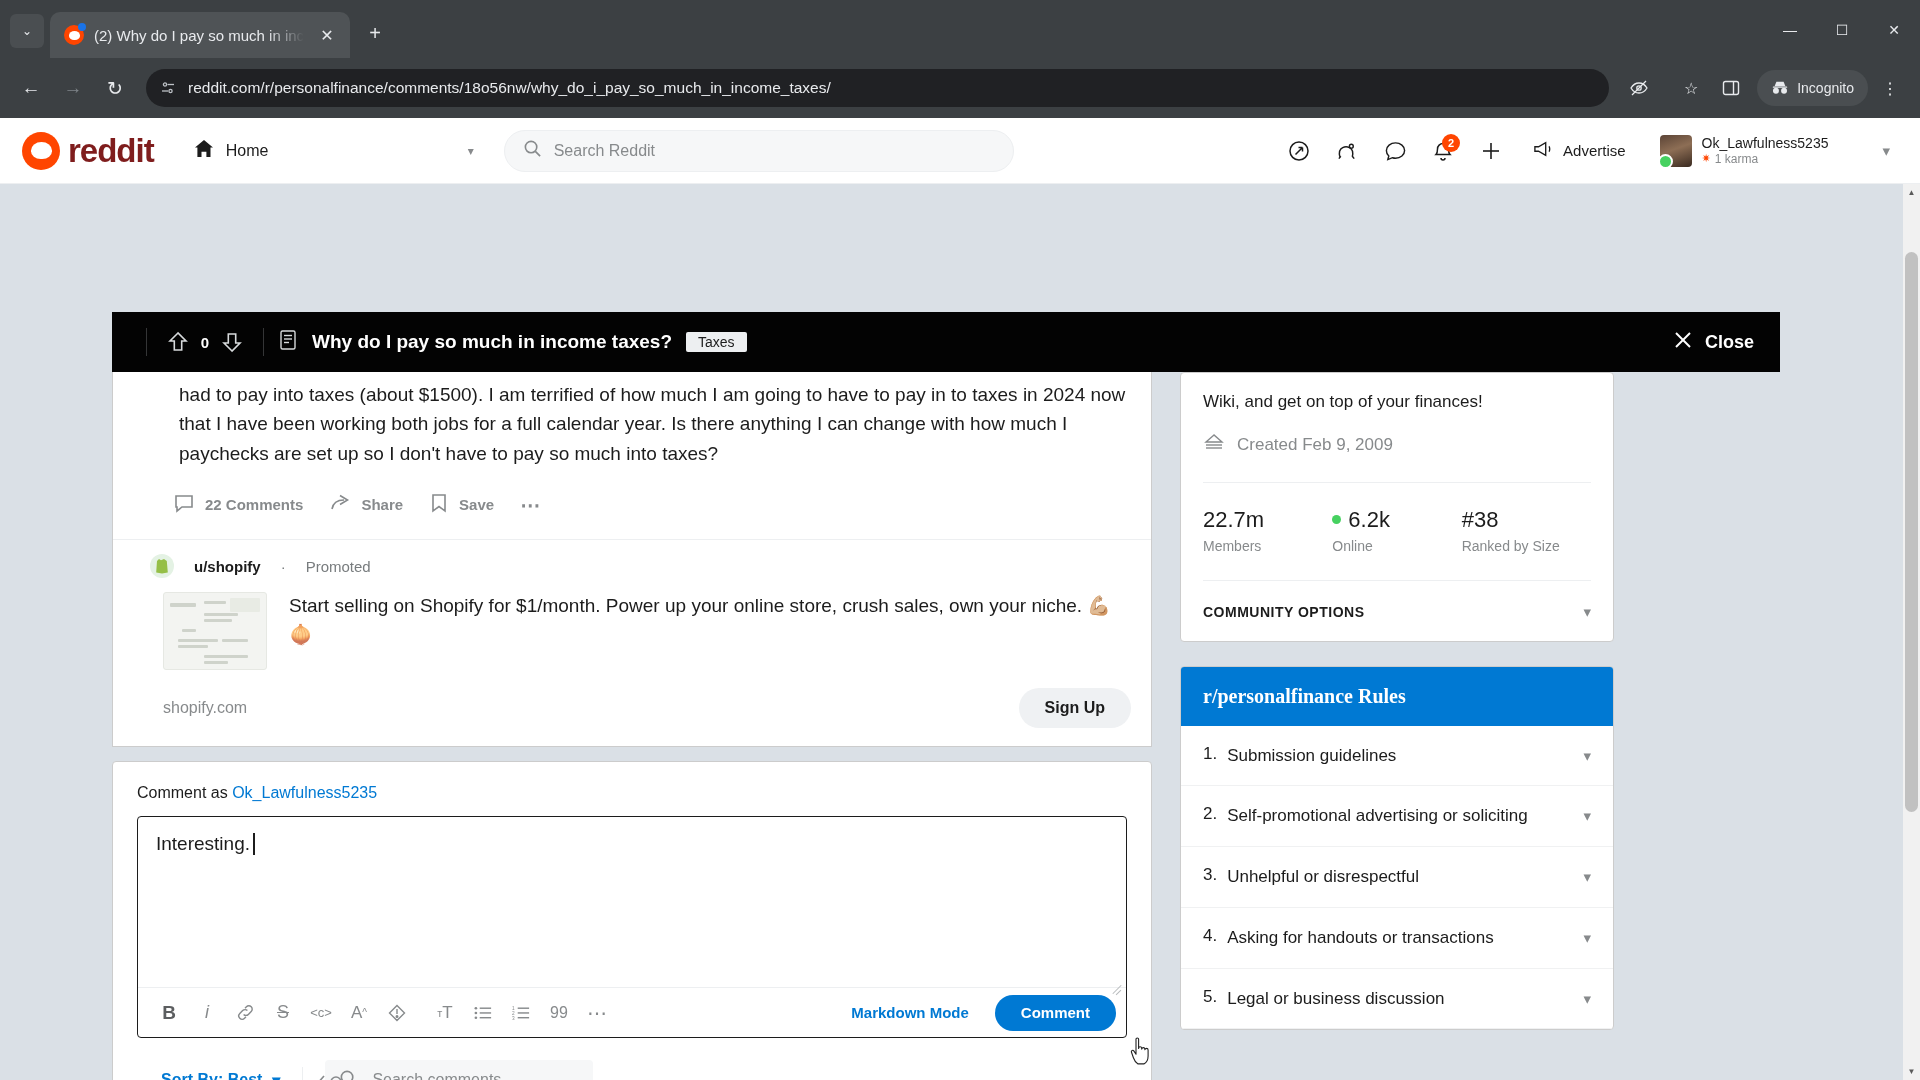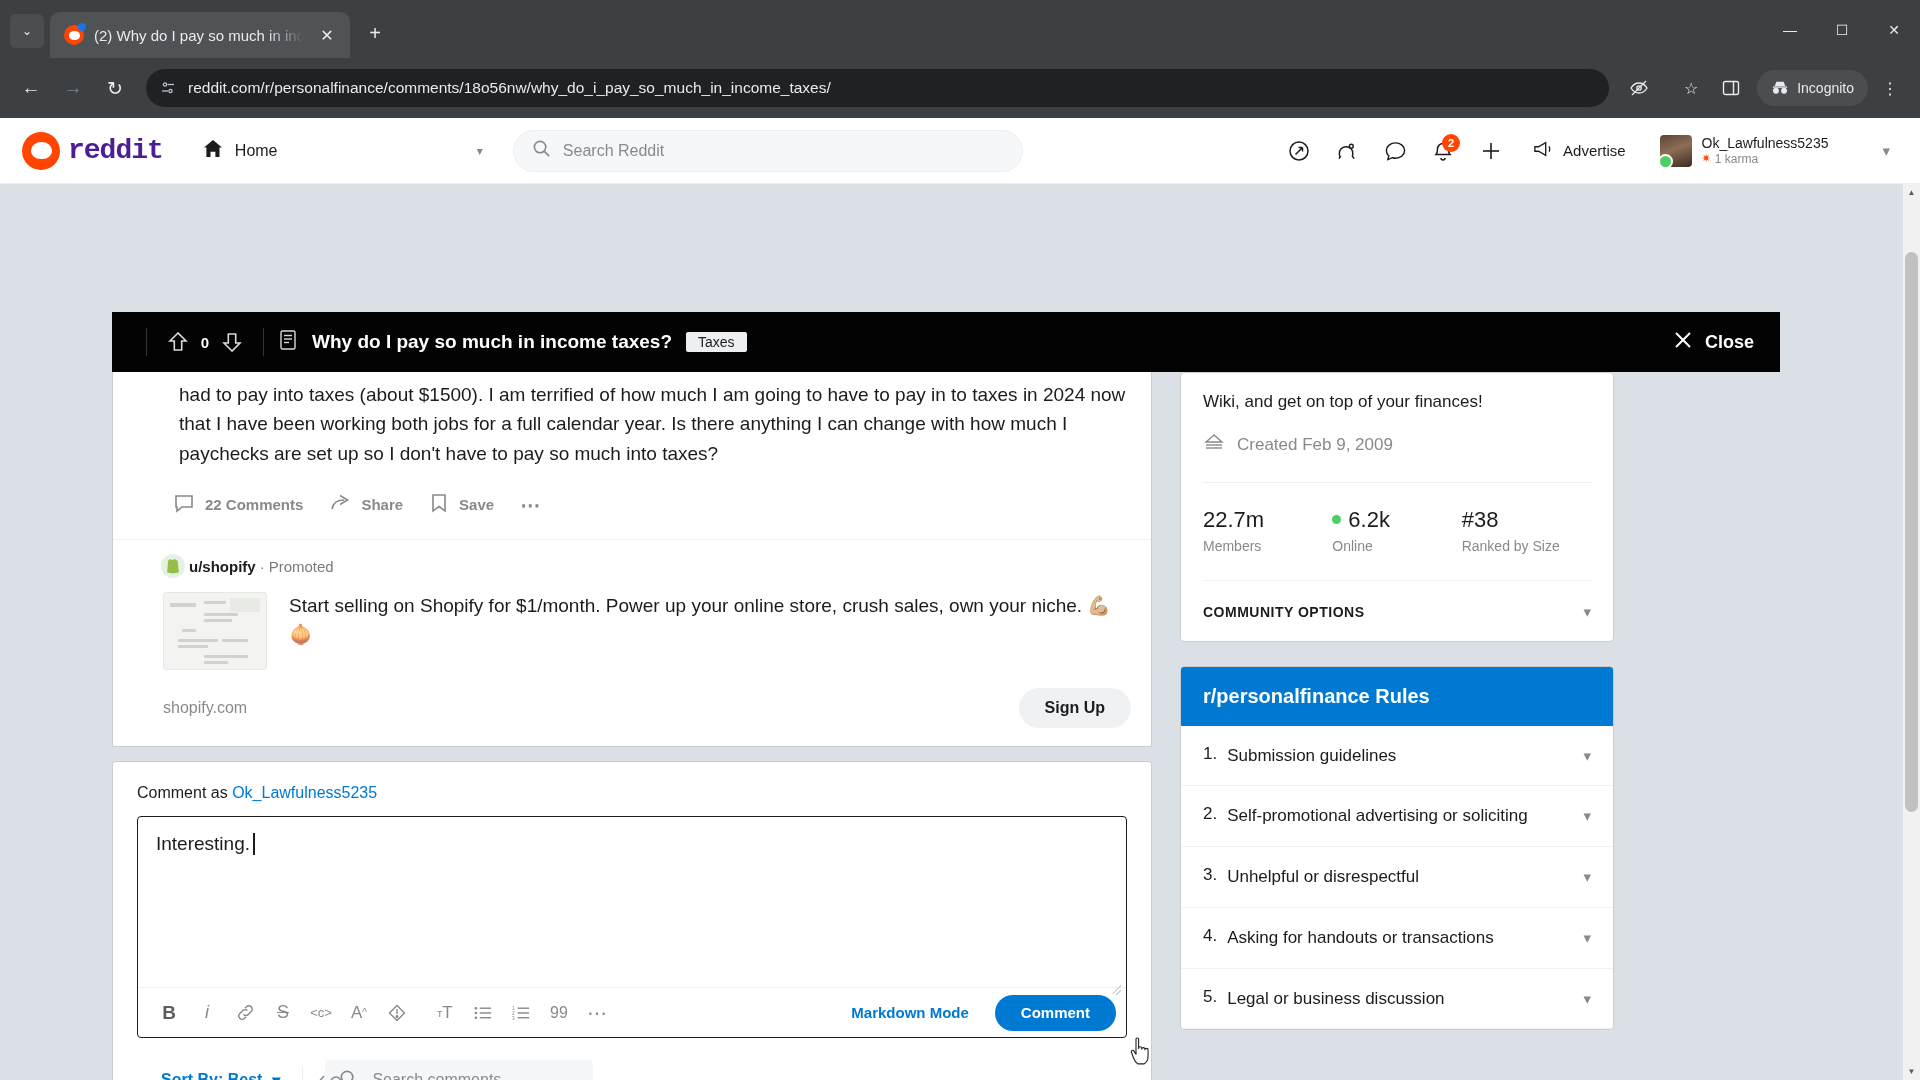--- a/index.html
+++ b/index.html
@@ -96,21 +96,21 @@
   .r-header {
     height: 66px; background:#fff; display:flex; align-items:center;
     padding: 0 22px; gap: 0; border-bottom:1px solid #edeff1; position:relative; z-index:5;
   }
   .r-logo { display:flex; align-items:center; gap:8px; cursor:pointer; }
   .r-logo-mark {
     width: 38px;height:38px;border-radius:50%;background:#ff4500;
     display:flex;align-items:center;justify-content:center;position:relative;
   }
   .r-logo-mark::after{content:"";width:21px;height:17px;border-radius:50% 50% 46% 46%;background:#fff;}
-  .r-logo-text { font-size:28px; font-weight:700; color:#4c1d95; letter-spacing:-1px;font-family:Liberation Mono, monospace; }
+  .r-logo-text { font-size:33px; font-weight:700; color:#7f1d1d; letter-spacing:-1px; }
   .r-home-sel {
     margin-left: 30px; width: 300px; height:42px; border-radius:4px;
     display:flex;align-items:center;padding:0 10px;gap:12px; cursor:pointer;
   }
   .home-icon { font-size:18px; color:#1c1c1c; }
   .r-home-label { font-size:16px; color:#1c1c1c; flex:1 1 auto; }
   .chev { color:#878a8c; font-size:12px; }
   .r-search {
     width: 510px; height:42px; background:#f6f7f8; border:1px solid #edeff1;
     border-radius:21px; display:flex;align-items:center; gap:12px; padding:0 18px;
@@ -185,21 +185,21 @@
     padding: 8px 0 0 66px; font-size:19px; line-height:1.55; color:#1c1c1c;
   }
   .post-actions { display:flex; align-items:flex-end; gap:6px; padding: 16px 0 14px 50px; }
   .pa-item {
     display:flex;align-items:center;gap:10px;padding:8px 10px;border-radius:2px;
     color:#878a8c;font-size:15px;font-weight:700;cursor:pointer;
   }
 
   
   .ad-card { border-top:1px solid #edeff1; padding: 14px 0 0 0; }
-  .ad-head{display:flex;align-items:center;gap:4px;padding-left:48px;}
+  .ad-head{display:flex;align-items:center;gap:20px;padding-left:37px;}
   .ad-av{
     width:24px;height:24px;border-radius:50%;background:#e4f2e4;
     display:flex;align-items:center;justify-content:center;color:#5b8c3e;font-size:13px;
   }
   .ad-user{font-size:15px;font-weight:700;color:#1c1c1c;}
   .ad-promoted{font-size:15px;color:#787c7e;}
   .ad-body{display:flex;gap:22px;padding:14px 20px 0 50px;}
   .ad-thumb{
     width:104px;height:78px;flex:0 0 auto;border-radius:3px;overflow:hidden;
     background:#f3f4f1; border:1px solid #e6e8e3; position:relative;
@@ -284,21 +284,21 @@
     font-family:"Liberation Sans",sans-serif;
   }
   .comm-opts{
     border-top:1px solid #edeff1;margin-top:26px;padding-top:22px;
     display:flex;align-items:center;cursor:pointer;
   }
   .comm-opts-label{font-size:14px;font-weight:700;color:#1c1c1c;letter-spacing:.5px;}
   .comm-opts .chev{margin-left:auto;font-size:15px;color:#878a8c;}
 
   .rules-card{margin-top:24px;overflow:hidden;}
-  .rules-head{background:#0079d3;color:#fff;font-size:20px;font-weight:700;padding:18px 22px;}
+  .rules-head{background:#0079d3;color:#fff;font-size:20px;font-weight:700;padding:18px 22px;font-family:Liberation Serif, serif;}
   .rule-row{
     display:flex;align-items:flex-start;gap:10px;padding:18px 22px;
     border-bottom:1px solid #f0f1f2;cursor:pointer;
   }
   .rule-num{font-size:17px;color:#1c1c1c;}
   .rule-text{font-size:17px;color:#1c1c1c;flex:1 1 auto;line-height:1.4;}
   .rule-chev{color:#878a8c;font-size:15px;margin-top:3px;}
 
   
   .pg-scroll{

